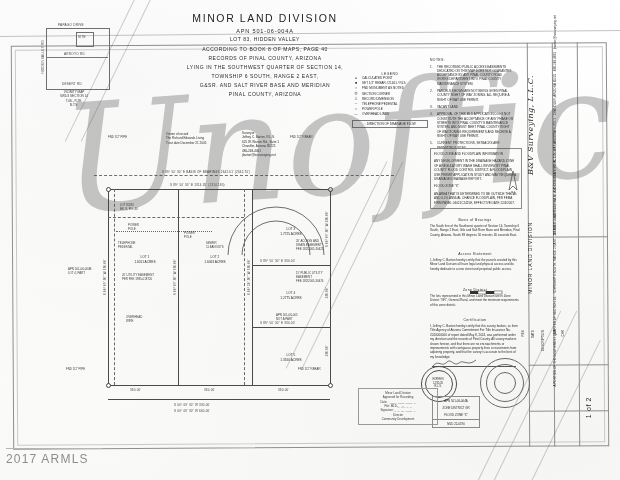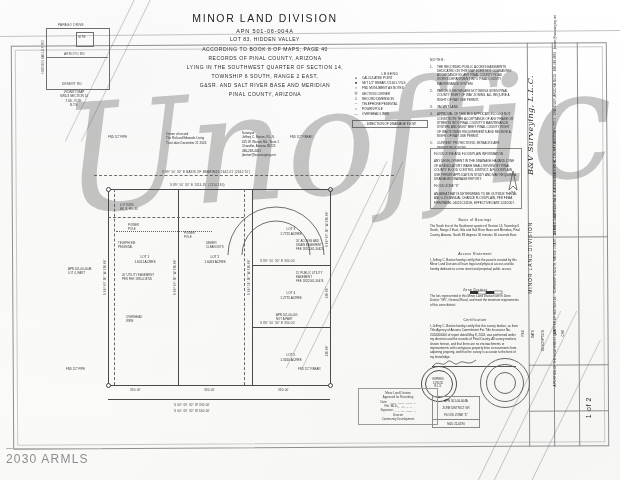--- a/index.html
+++ b/index.html
@@ -485,14 +485,14 @@
     <div class="hatch" style="left:102px;top:-20px;height:170px;transform:rotate(26deg);"></div>
     <div class="hatch" style="left:118px;top:-20px;height:170px;transform:rotate(26deg);"></div>
     <div class="hatch" style="left:336px;top:150px;height:230px;transform:rotate(26deg);"></div>
     <div class="hatch" style="left:352px;top:150px;height:230px;transform:rotate(26deg);"></div>
     <div class="hatch" style="left:512px;top:300px;height:220px;transform:rotate(26deg);"></div>
     <div class="hatch" style="left:528px;top:300px;height:220px;transform:rotate(26deg);"></div>
     <div class="hatch" style="left:556px;top:330px;height:200px;transform:rotate(26deg);"></div>
   </div>
 
   <div id="armls-rule"></div>
-  <div id="armls">2030 ARMLS</div>
+  <div id="armls">2017 ARMLS</div>
 </div>
 
 </body></html>

